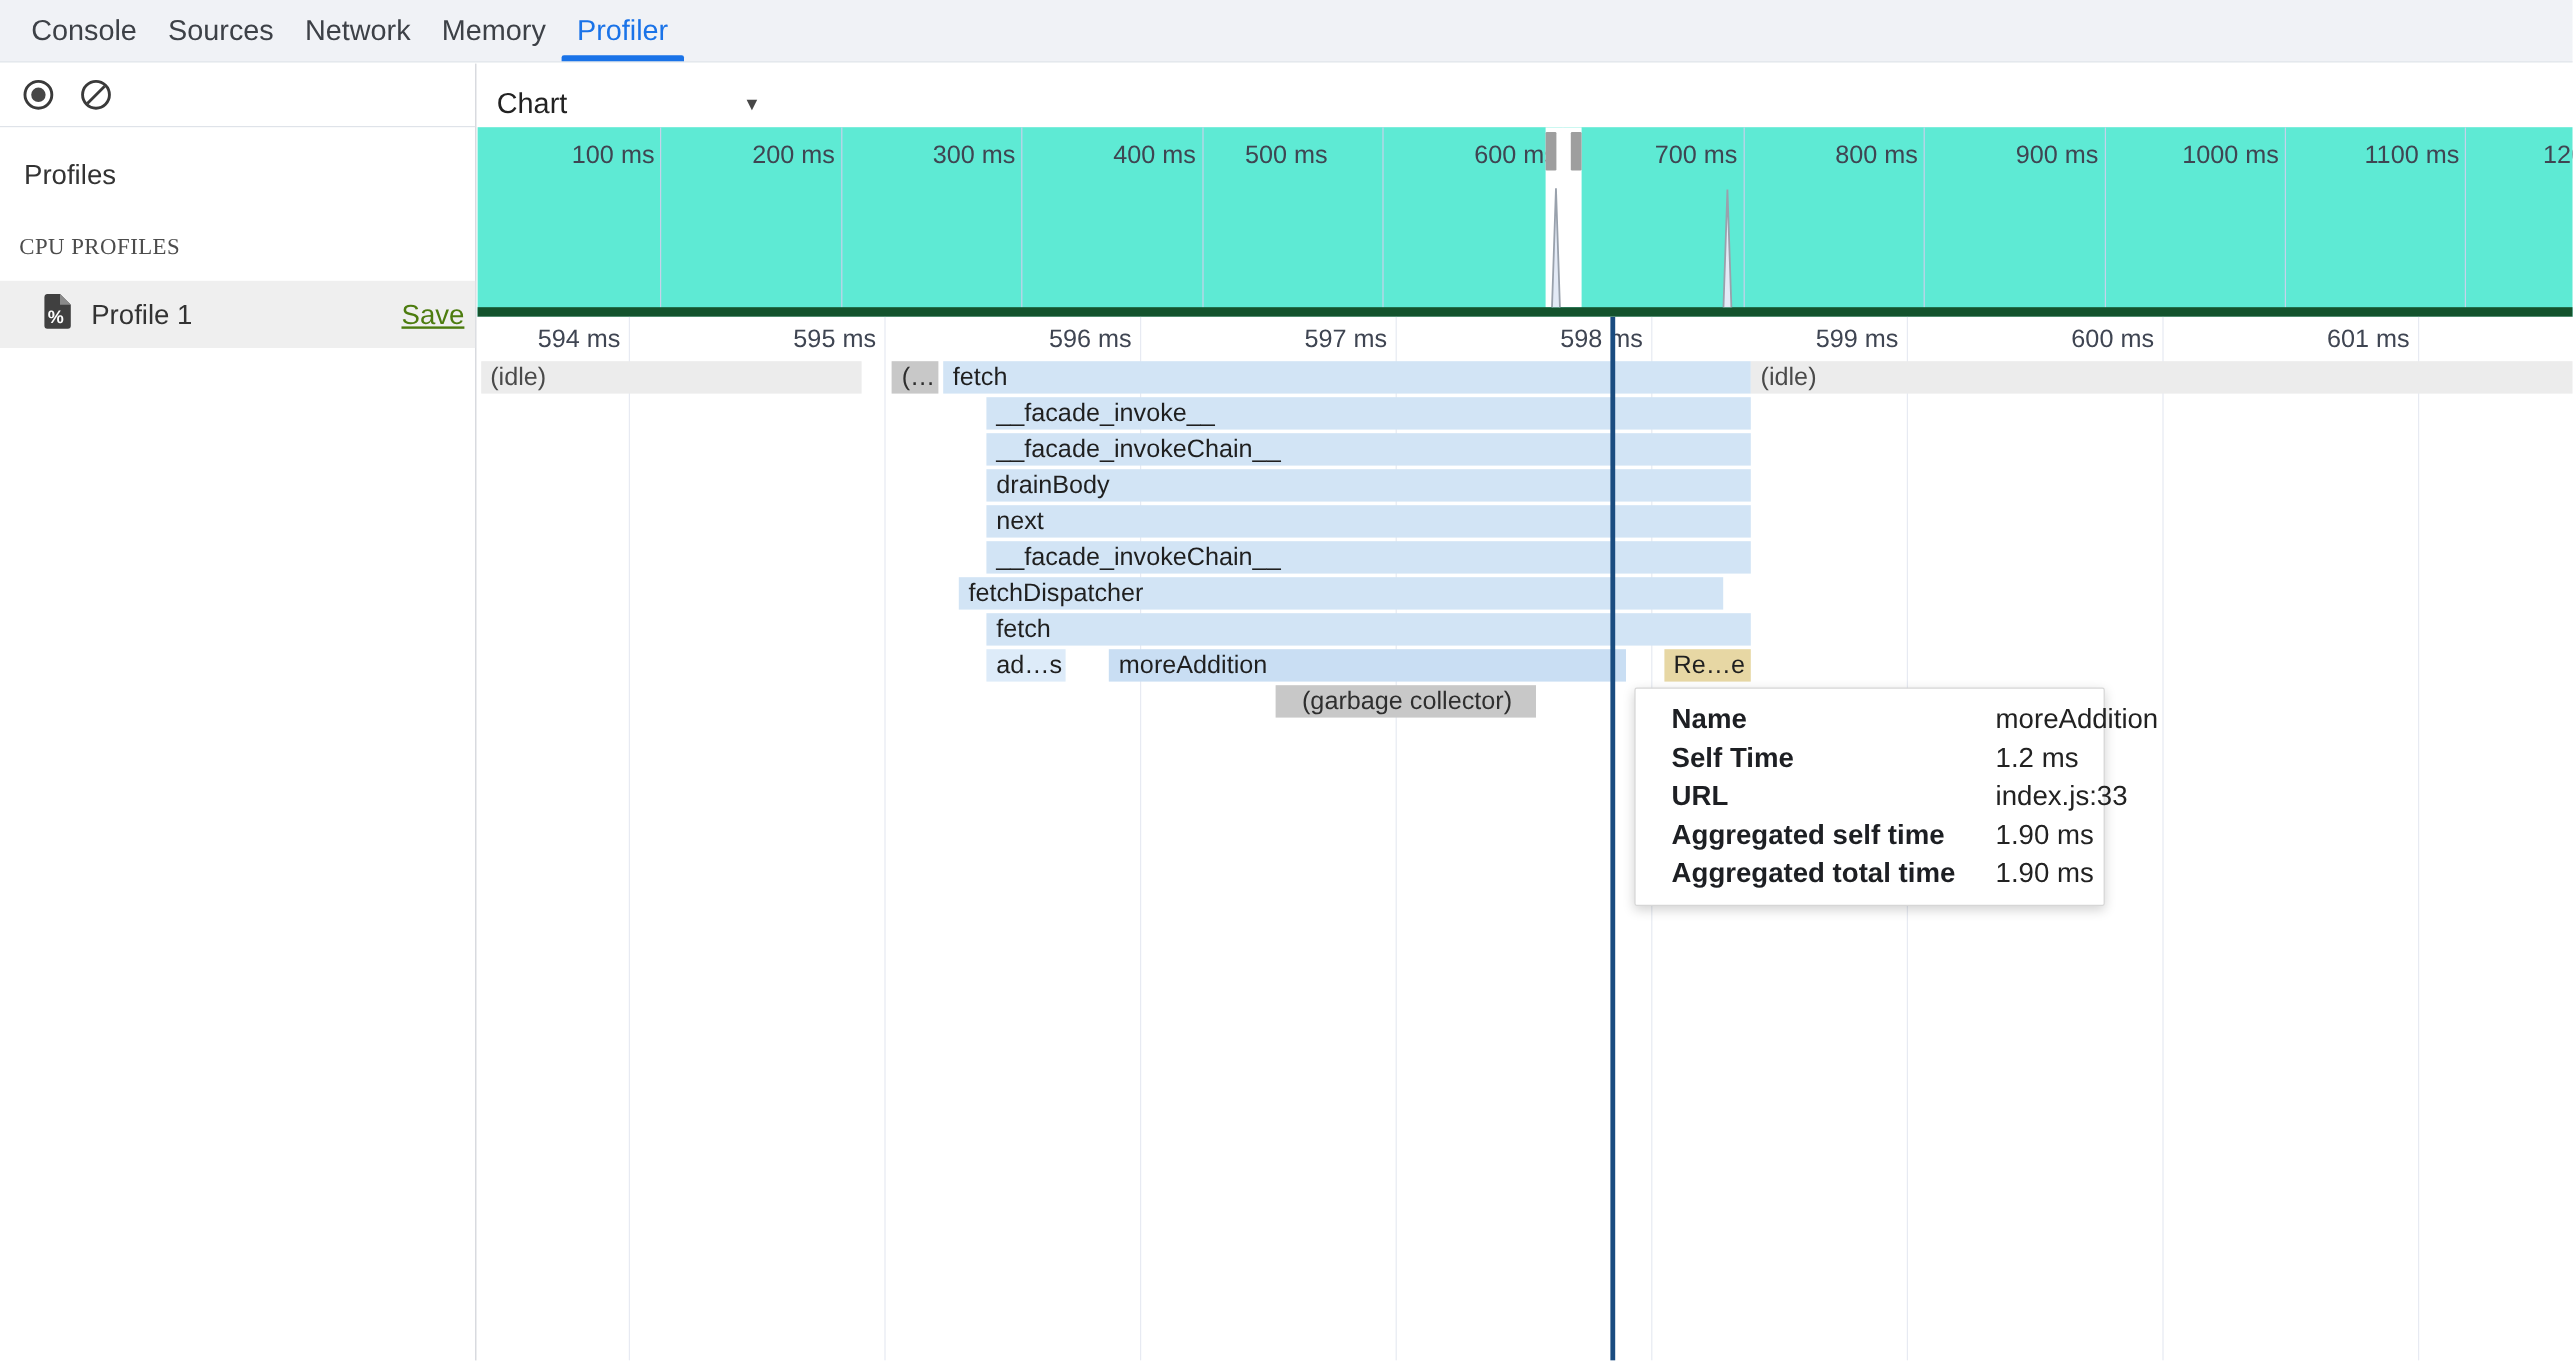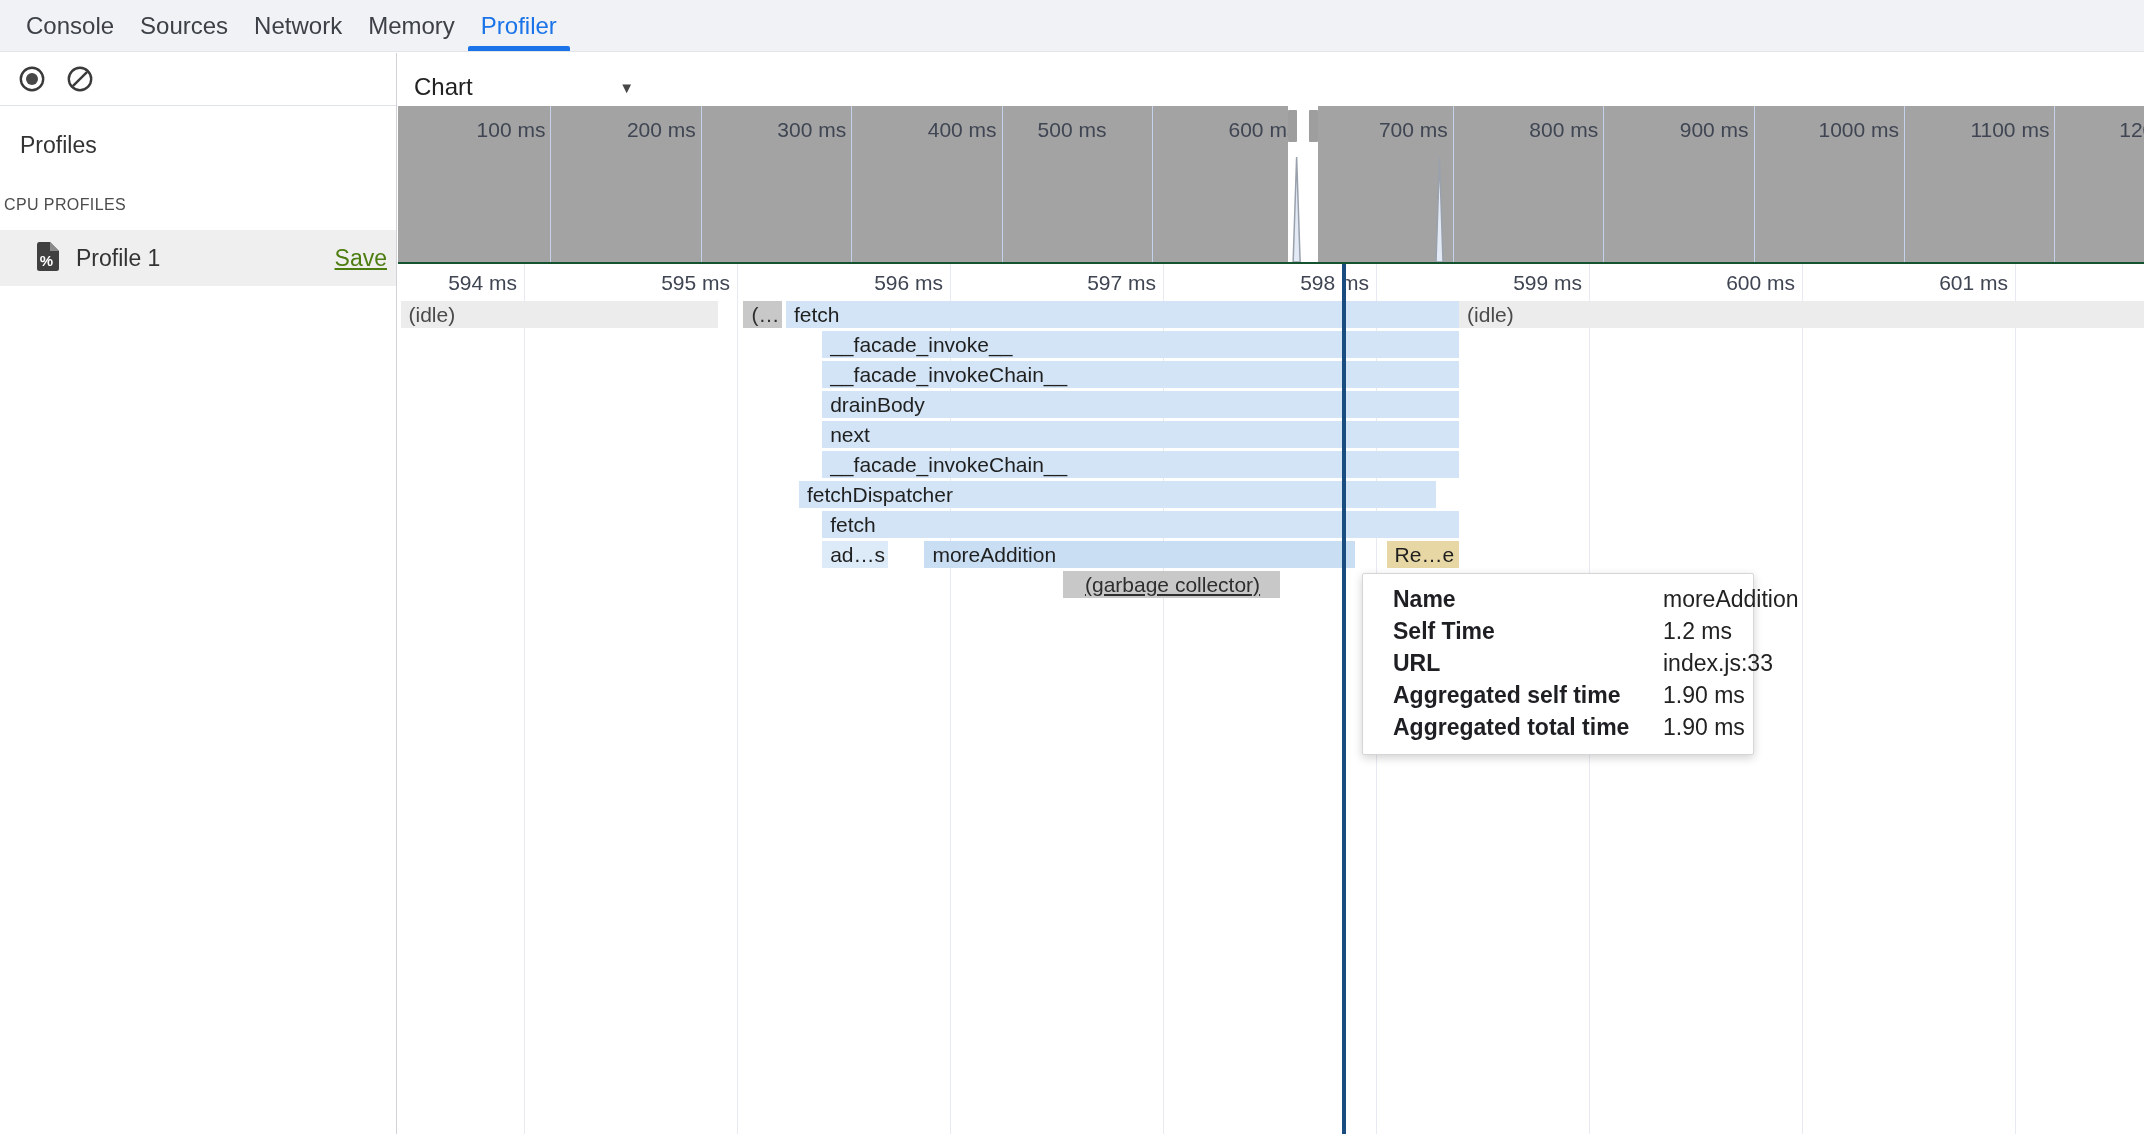--- a/index.html
+++ b/index.html
@@ -31,42 +31,42 @@
   .sidebar {
     position:absolute; left:0; top:53px; width:397px; bottom:0;
     background:#fff; border-right:1px solid #cfd2d7;
   }
   .side-toolbar {
     height:53px; border-bottom:1px solid #dfe3e9;
     display:flex; align-items:center; gap:20px; padding-left:18px;
   }
   .icon-btn { width:28px; height:28px; display:flex; align-items:center; justify-content:center; }
   .profiles-title { margin:26px 0 0 20px; font-size:23px; color:#333; }
-  .cpu-header { margin:37px 0 0 4px; font-size:16px; color:#4c4c4c; letter-spacing:.4px; }
+  .cpu-header { margin:37px 0 0 16px; font-size:19px; color:#4c4c4c; letter-spacing:.4px;font-family:Liberation Serif, serif; }
   .profile-row {
     margin-top:16px; height:56px; background:#efefef;
     display:flex; align-items:center; padding:0 9px 0 34px;
   }
   .profile-row .doc-icon { margin-right:15px; flex:0 0 auto; }
   .profile-name { flex:1; font-size:23px; color:#333; }
   .save-link { font-size:23px; color:#4d7c0f; text-decoration:underline; }
   
   .content-toolbar {
     position:absolute; left:398px; top:53px; width:1746px; height:68px;
     background:#fff; display:flex; align-items:center;
   }
   .chart-select {
     width:252px; display:flex; align-items:center; justify-content:space-between;
     padding:0 16px; font-size:24px; color:#222;
   }
   .chart-select .caret { font-size:15px; color:#474747; }
   
   .overview {
     position:absolute; left:398px; top:106px; width:1746px; height:158px;
-    background:#a3a3a3; border-bottom:2px solid #14532d; overflow:hidden;
+    background:#5eead4; border-bottom:8px solid #14532d; overflow:hidden;
   }
   .ov-grid { position:absolute; top:0; bottom:0; width:1px; background:#c6d2ea; }
   .ov-label {
     position:absolute; top:12px; height:26px; width:150px;
     text-align:right; font-size:21px; color:#3f4552; white-space:nowrap;
   }
   .ov-window { position:absolute; top:0; bottom:0; background:#ffffff; }
   .ov-handle { position:absolute; top:4px; height:32px; width:9px; background:#9e9e9e; border-radius:1px; }
   .ov-spikes { position:absolute; left:0; top:0; }
   
@@ -83,21 +83,21 @@
     position:absolute; height:27px; line-height:27px;
     font-size:21px; color:#1f1f1f; padding:0 6px 0 8px;
     white-space:nowrap; overflow:hidden;
   }
   .bar.idle     { background:#ececec; color:#4a4a4a; }
   .bar.gc       { background:#c8c8c8; color:#2e2e2e; }
   .bar.js       { background:#d2e4f5; }
   .bar.js_light { background:#ddebf9; }
   .bar.js_hover { background:#c9def3; }
   .bar.native   { background:#e7d7a4; }
-  .bar.center   { text-align:center;text-decoration:underline; }
+  .bar.center   { text-align:center; }
   .marker {
     position:absolute; top:0; bottom:0; width:4px; background:#1a4c80;
   }
   
   .tooltip {
     position:absolute; left:1362px; top:573px; width:392px;
     background:#fff; border:1px solid #d6d6d6; border-radius:2px;
     box-shadow:0 3px 10px rgba(0,0,0,.18);
     padding:9px 0 11px 30px; z-index:50;
   }

